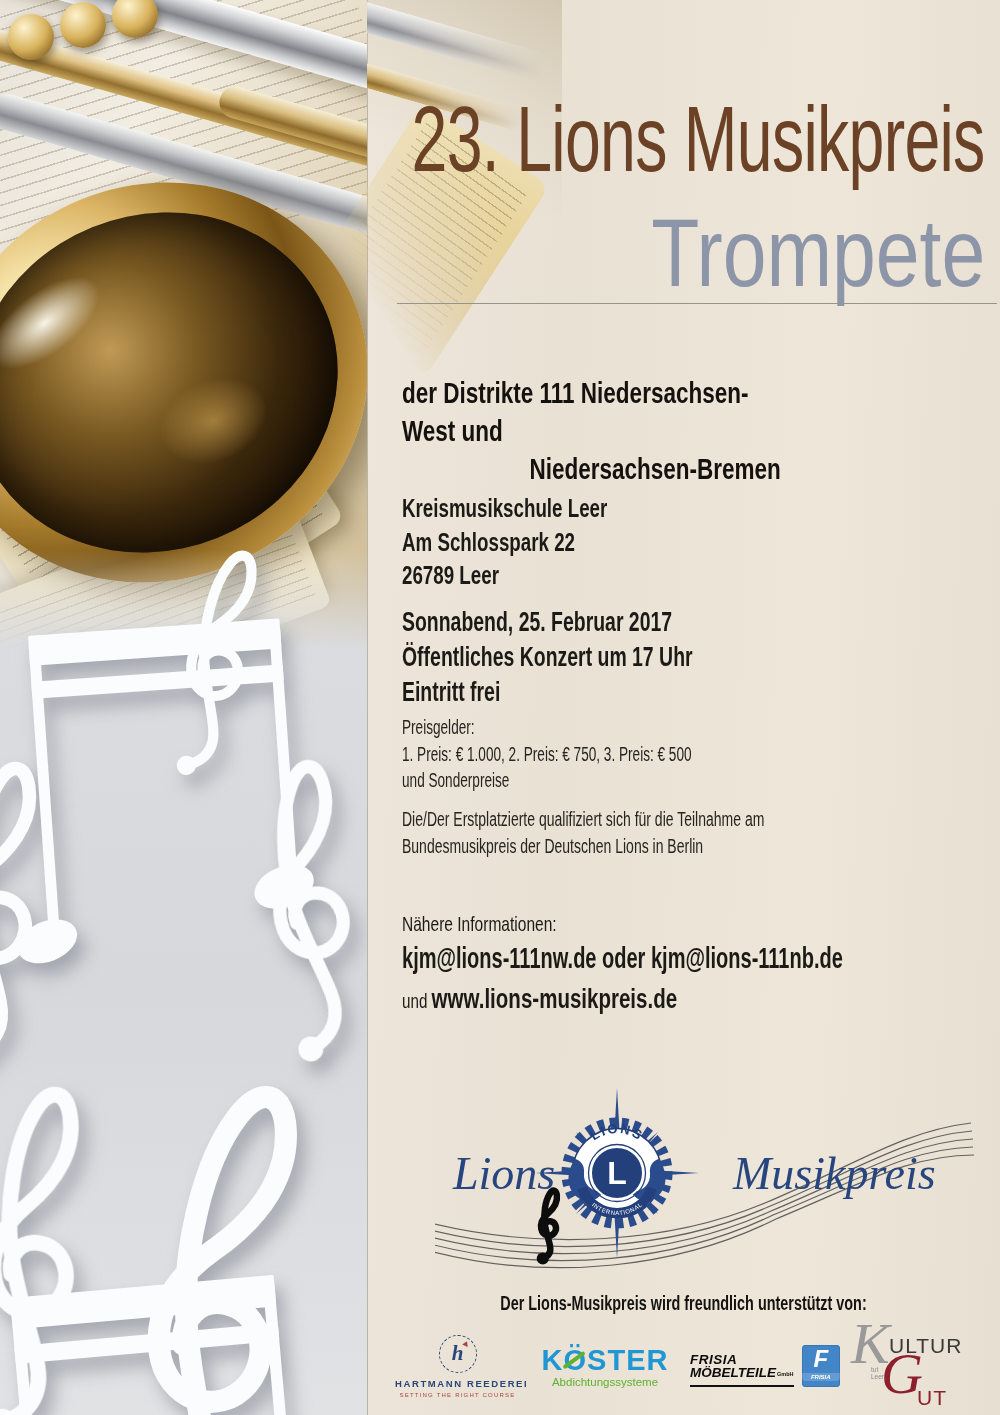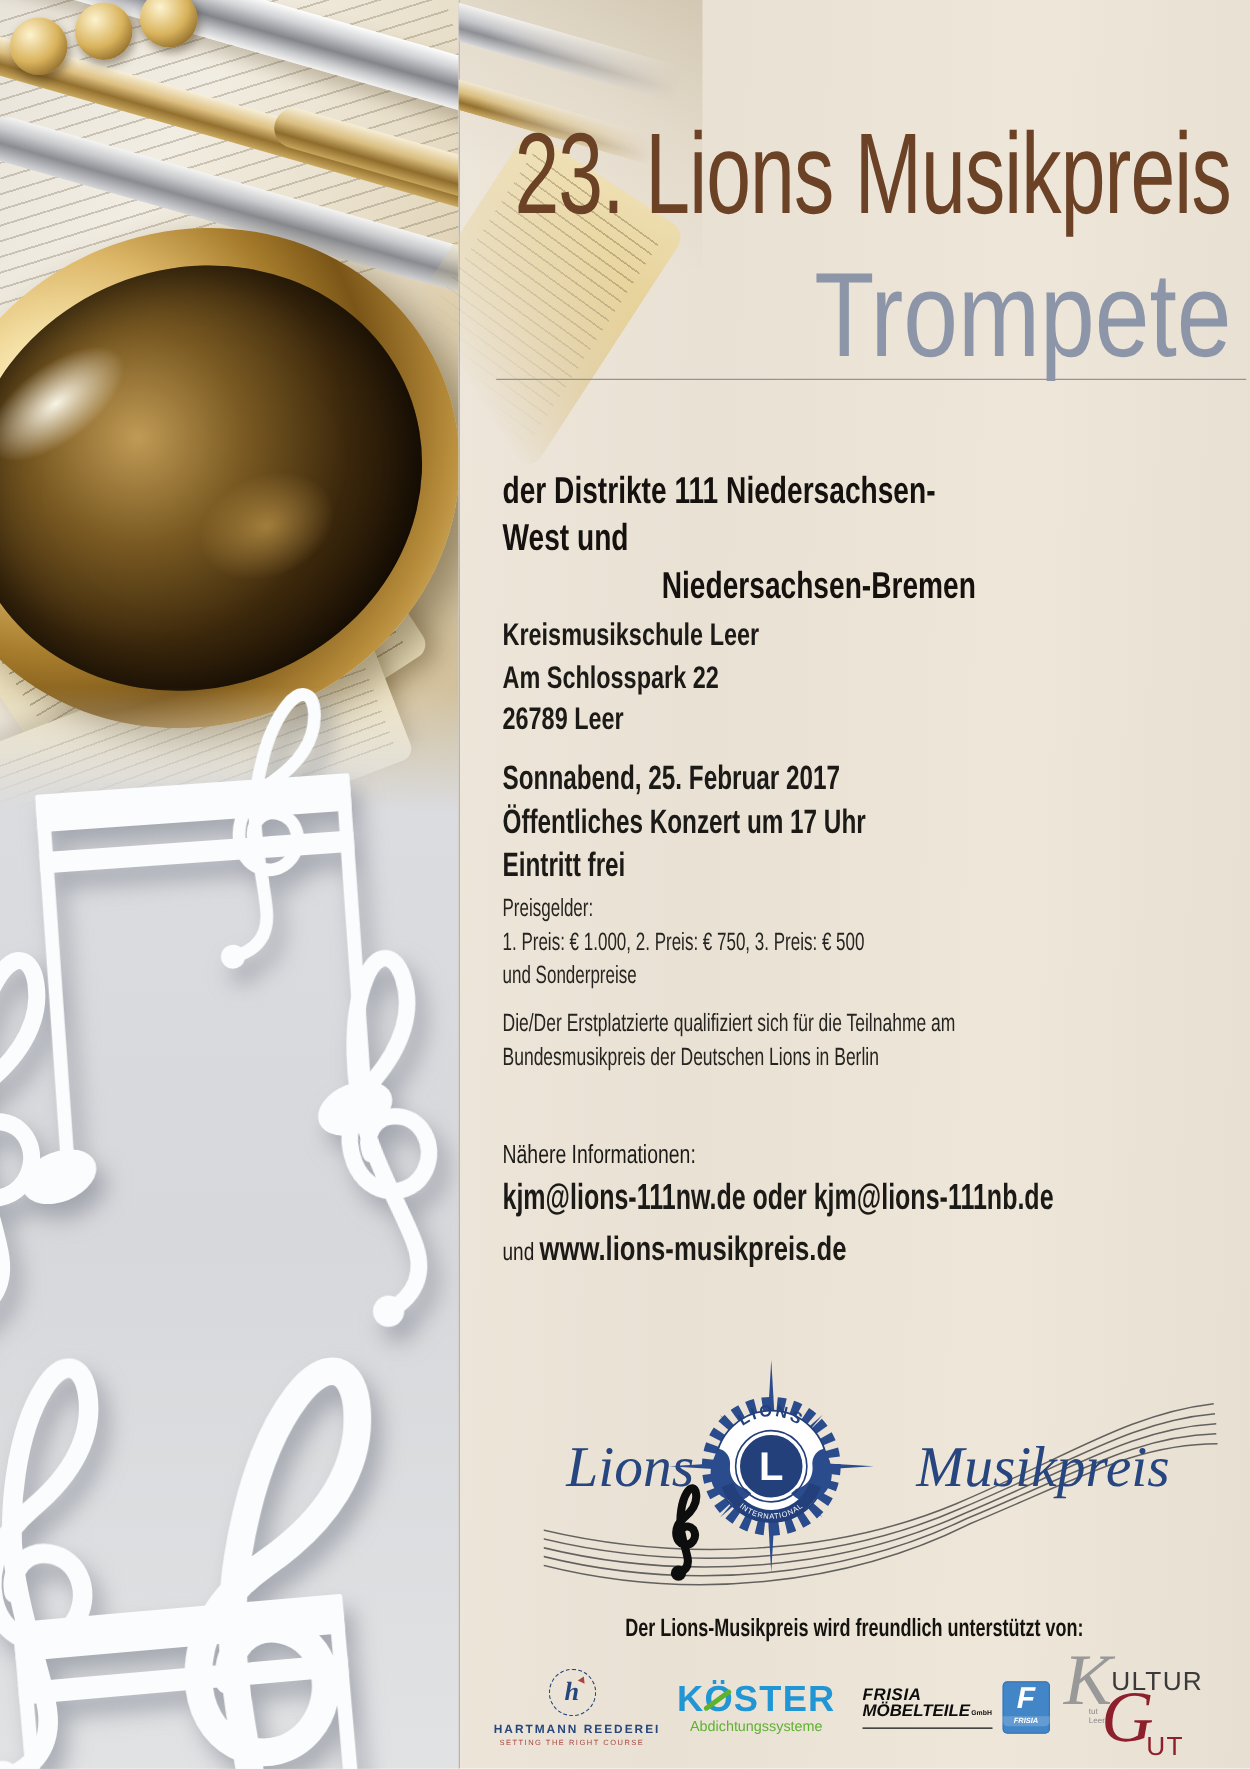--- a/index.html
+++ b/index.html
@@ -104,21 +104,21 @@
   .ha-flag{position:absolute;top:5px;right:7px;width:0;height:0;border-left:3px solid transparent;border-right:3px solid transparent;border-bottom:5px solid #a94442;transform:rotate(25deg);}
   .ha-name{font-size:9.5px;font-weight:bold;letter-spacing:1.6px;white-space:nowrap;}
   .ha-tag{font-size:6px;letter-spacing:1.2px;color:#a94442;margin-top:3px;white-space:nowrap;}
 
   .koester{width:160px;text-align:center;}
   .ko-word{font-size:29px;font-weight:bold;letter-spacing:1px;color:#2196d4;line-height:30px;}
   .ko-o{position:relative;display:inline-block;}
   .ko-slash{position:absolute;left:-3px;top:46%;width:112%;height:4px;background:#5eb230;transform:rotate(-36deg);border-radius:2px;}
   .ko-tag{font-size:11.5px;color:#5eb230;margin-top:1px;}
 
-  .frisia{width:150px;display:flex;align-items:center;gap:8px;}
+  .frisia{width:150px;display:flex;align-items:flex-end;gap:8px;}
   .fr-text{color:#0c0c0c;font-style:italic;font-weight:bold;line-height:13px;}
   .fr-l1{font-size:13.5px;letter-spacing:.5px;}
   .fr-l2{font-size:13.5px;}
   .fr-suffix{font-size:5.5px;font-style:normal;margin-left:1px;vertical-align:1px;}
   .fr-rule{margin-top:4px;height:1.6px;background:#111;width:100%;}
   .fr-badge{width:42px;height:42px;background:#4286c8;border-radius:4px;position:relative;box-shadow:0 0 0 1px #3a76b2 inset;display:flex;flex-direction:column;align-items:center;}
   .fr-f{color:#fff;font-weight:bold;font-size:24px;line-height:28px;font-style:italic;}
   .fr-badge-name{font-size:6px;color:#fff;font-weight:bold;font-style:italic;background:rgba(255,255,255,.18);width:100%;text-align:center;border-radius:0 0 4px 4px;padding:1px 0;}
 
   .kultur{width:130px;height:84px;font-family:"Liberation Serif",serif;}

